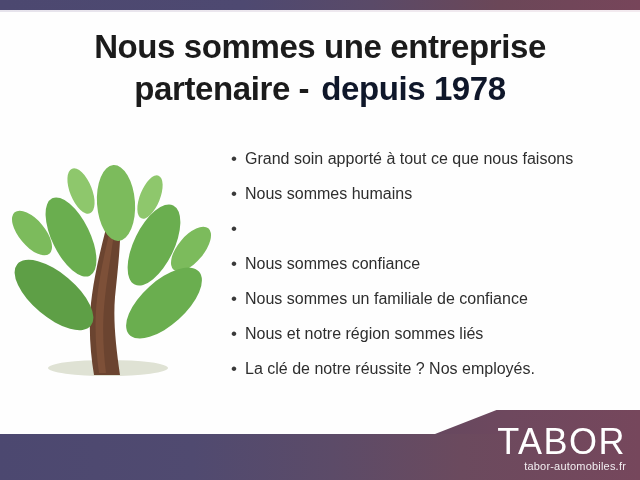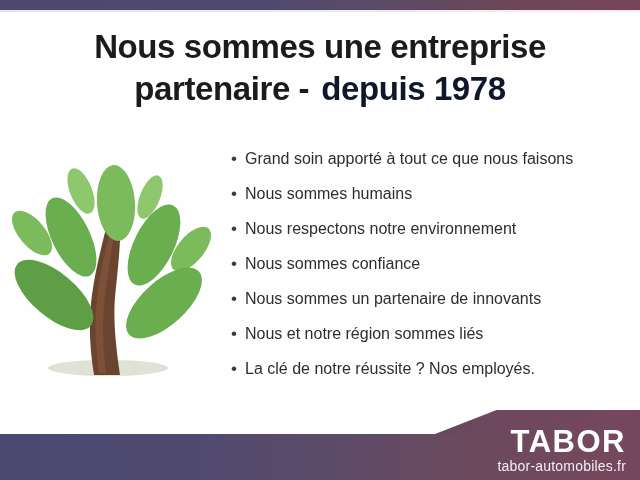--- a/index.html
+++ b/index.html
@@ -114,29 +114,29 @@
     clip-path: polygon(0% 100%, 30% 0%, 100% 0%, 100% 100%);
   }
   #logo-block {
     position: absolute;
     right: 14px;
     bottom: 5px;
     text-align: right;
     width: 200px;
   }
   #logo-wordmark {
-    font-size: 31px;
-    font-weight: bold;
+    font-size: 36px;
+    font-weight: normal;
     letter-spacing: 1.5px;
     color: #ffffff;
     line-height: 32px;
     font-family: "Liberation Sans", sans-serif;
   }
   #logo-tagline {
-    font-size: 14px;
+    font-size: 11px;
     color: #f2eef1;
     letter-spacing: 0.2px;
     line-height: 17px;
   }
 </style>
 </head>
 <body>
 
 <div id="slide">
 
@@ -171,29 +171,28 @@
     <div class="bullet-row">
       <span class="bullet-dot">•</span>
       <span class="bullet-text">Grand soin apporté à tout ce que nous faisons</span>
     </div>
     <div class="bullet-row">
       <span class="bullet-dot">•</span>
       <span class="bullet-text">Nous sommes humains</span>
     </div>
     <div class="bullet-row">
       <span class="bullet-dot">•</span>
-      <span class="bullet-text">Nous respectons notre environnement</span>
     </div>
     <div class="bullet-row">
       <span class="bullet-dot">•</span>
       <span class="bullet-text">Nous sommes confiance</span>
     </div>
     <div class="bullet-row">
       <span class="bullet-dot">•</span>
-      <span class="bullet-text">Nous sommes un partenaire de innovants</span>
+      <span class="bullet-text">Nous sommes un familiale de confiance</span>
     </div>
     <div class="bullet-row">
       <span class="bullet-dot">•</span>
       <span class="bullet-text">Nous et notre région sommes liés</span>
     </div>
     <div class="bullet-row">
       <span class="bullet-dot">•</span>
       <span class="bullet-text">La clé de notre réussite ? Nos employés.</span>
     </div>
   </div>

